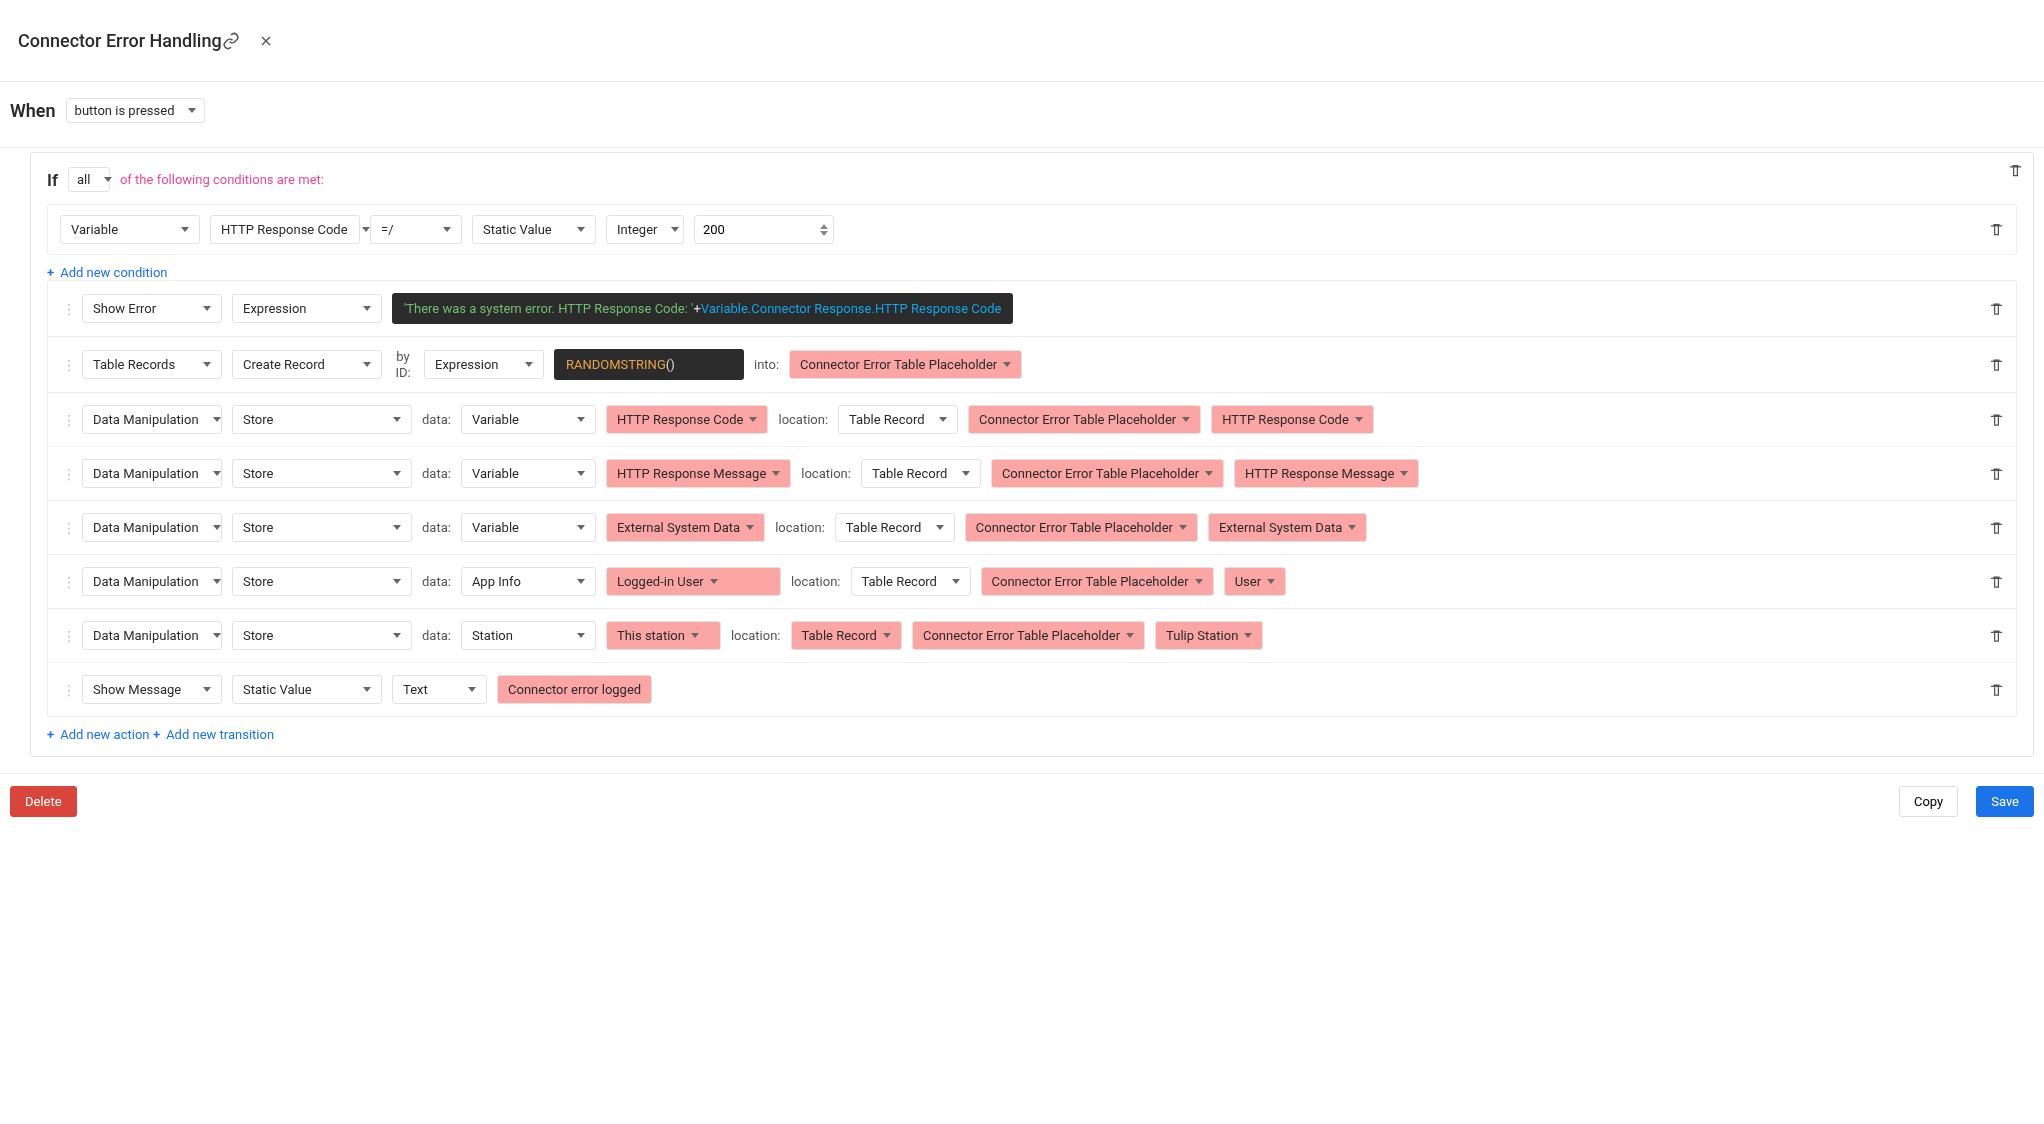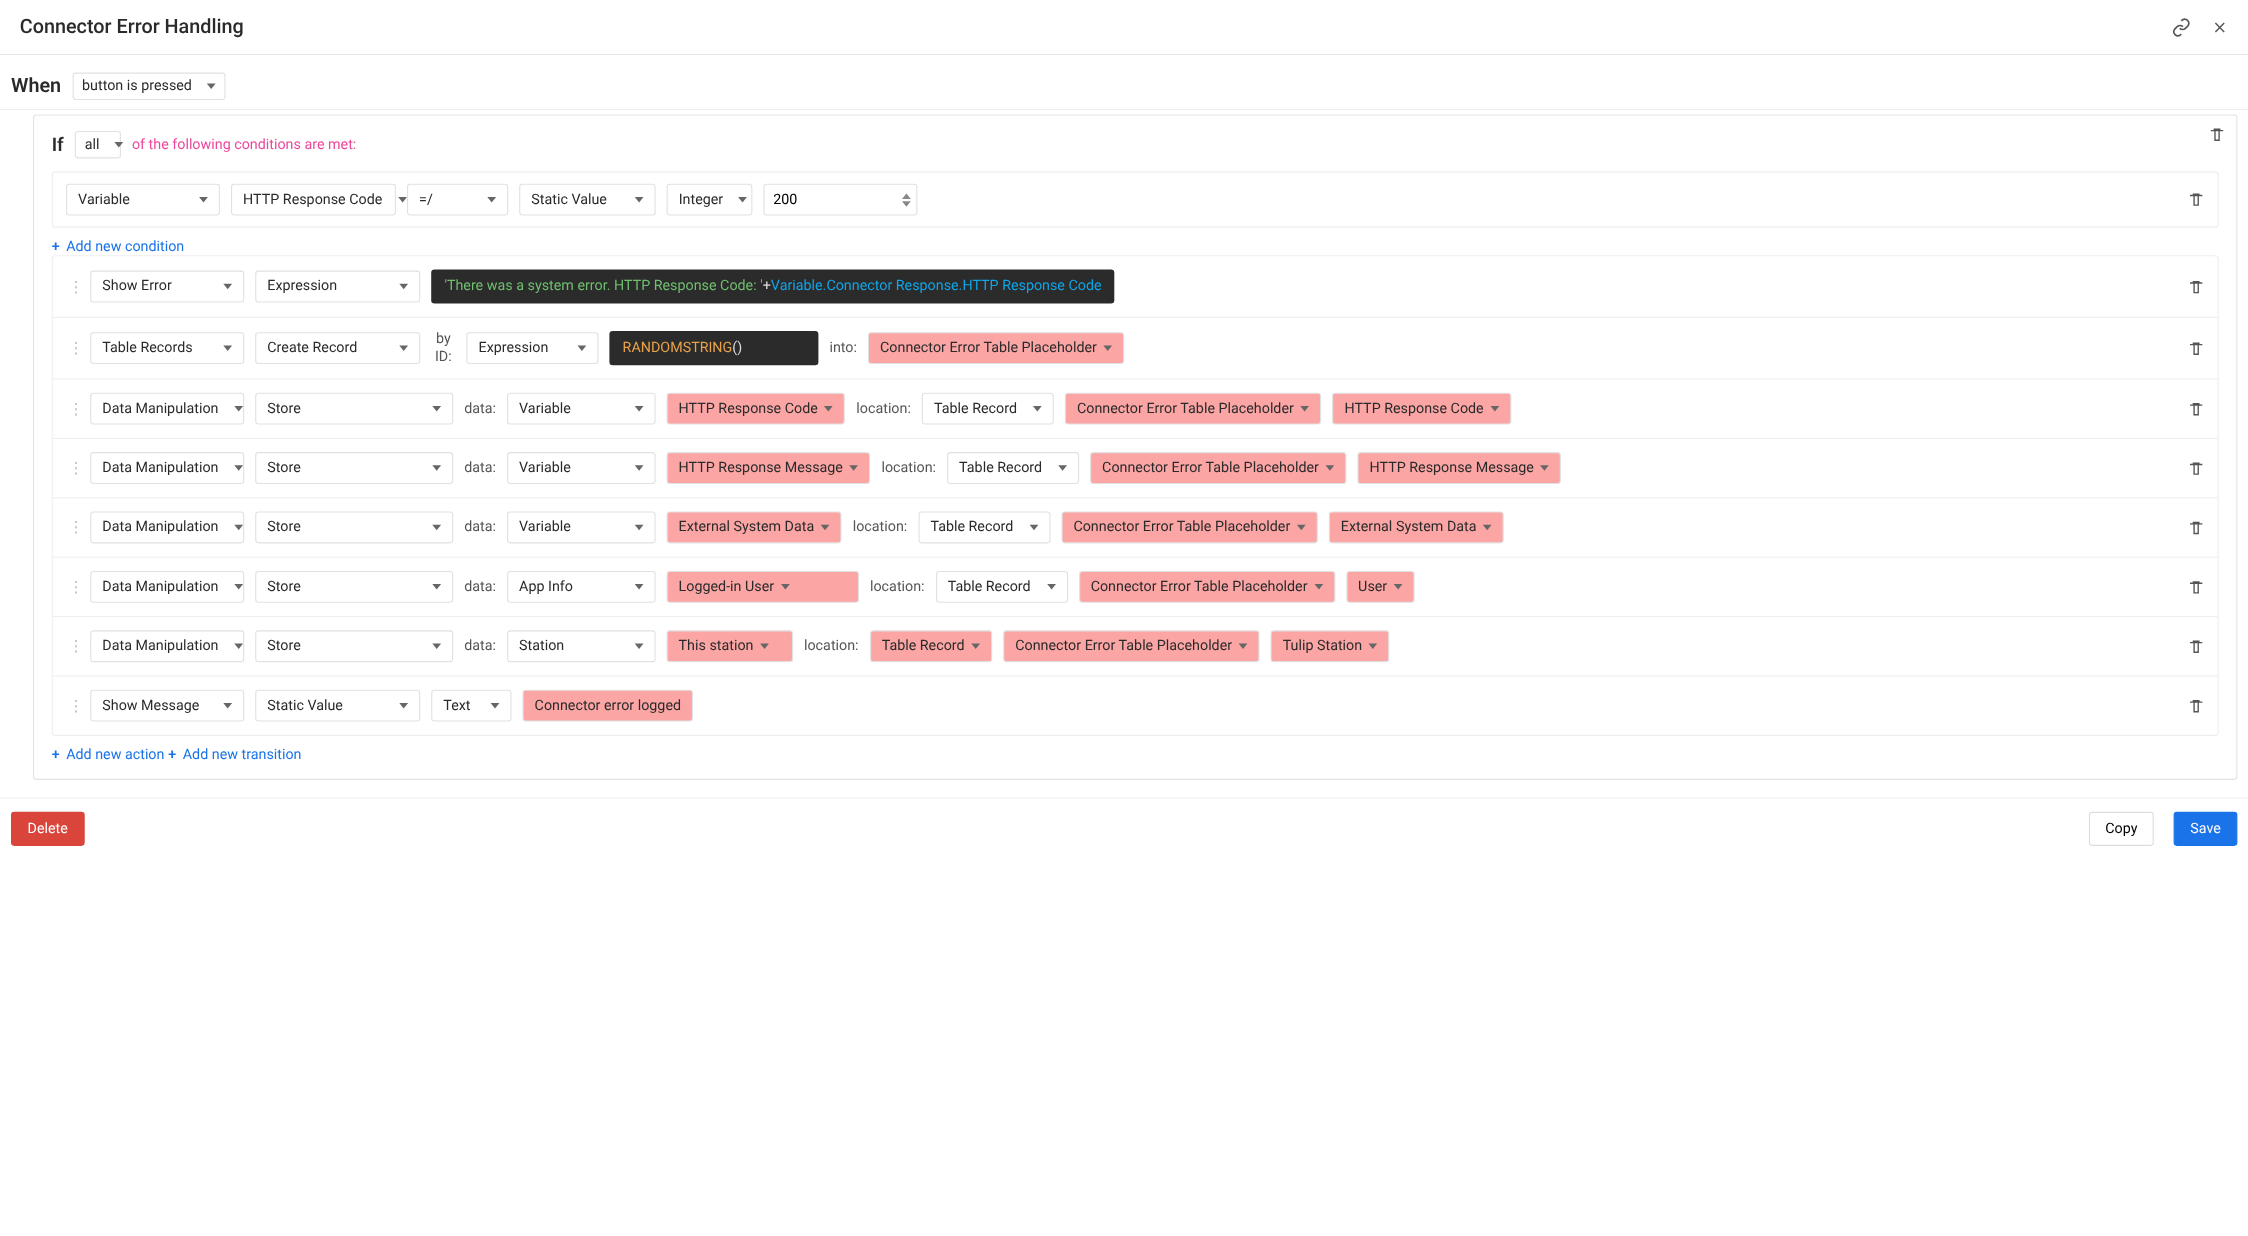--- a/index.html
+++ b/index.html
@@ -1,22 +1,22 @@
 <!DOCTYPE html>
 <html><head>
 <meta charset="utf-8">
 <style>
   *{box-sizing:border-box;margin:0;padding:0;font-family:-apple-system,BlinkMacSystemFont,"Segoe UI",Roboto,sans-serif}
   body{background:#fff;font-size:14px;color:#2a2a2a;min-width:1470px}
-  .header{display:flex;align-items:center;justify-content:space-between;padding:14px 18px;border-bottom:1px solid #e5e5e5}
+  .header{display:flex;align-items:center;justify-content:flex-start;padding:30px 18px;border-bottom:1px solid #e5e5e5}
   .title{font-size:18px;font-weight:500}
   .header-icons{display:flex;gap:18px;align-items:center}
   .icon{display:inline-flex;align-items:center;justify-content:center;color:#555;cursor:pointer}
   .section{padding:16px 10px 8px 10px}
-  .when-row{display:flex;align-items:center;gap:10px;margin-bottom:0}
+  .when-row{display:flex;align-items:center;gap:10px;margin-bottom:16px}
   .when-label{font-weight:600;font-size:18px}
   .dd{display:inline-flex;align-items:center;justify-content:space-between;gap:8px;border:1px solid #e1e1e1;border-radius:3px;background:#fff;padding:6px 10px;font-size:13px;cursor:pointer;white-space:nowrap}
   .dd.small{padding:4px 8px;font-size:13px}
   .dd .caret{margin-left:6px}
   .caret{width:0;height:0;border-left:4px solid transparent;border-right:4px solid transparent;border-top:5px solid #666}
   .box{border:1px solid #e3e3e3;border-radius:3px;margin:0 0 0 20px;padding:14px 16px}
   .if-row{display:flex;align-items:center;gap:10px;margin-bottom:12px}
   .if-label{font-weight:600;font-size:17px}
   .light{color:#ec4899;font-size:13px}
   .row-block{border:1px solid #eee;border-radius:3px;padding:10px 12px;display:flex;align-items:center;gap:10px;position:relative}
@@ -398,21 +398,21 @@
       <div class="act">
         <span class="grip">⋮⋮</span>
         <span class="dd wsel">
             <span>Show Message</span>
             <span class="caret"></span>
           </span>
         <span class="dd msel">
             <span>Static Value</span>
             <span class="caret"></span>
           </span>
-        <span class="dd" style="width:73px">
+        <span class="dd" style="width:95px">
             <span>Text</span>
             <span class="caret"></span>
           </span>
         <span class="pill" style="min-width:120px">
             <span>Connector error logged</span>
           </span>
         <span class="icon-trash">
             <svg width="15" height="15" viewBox="0 0 24 24" fill="none" stroke="currentColor" stroke-width="2">
               <path d="M3 6h18M8 6V4h8v2m-1 0v14H9V6"></path>
             </svg>

